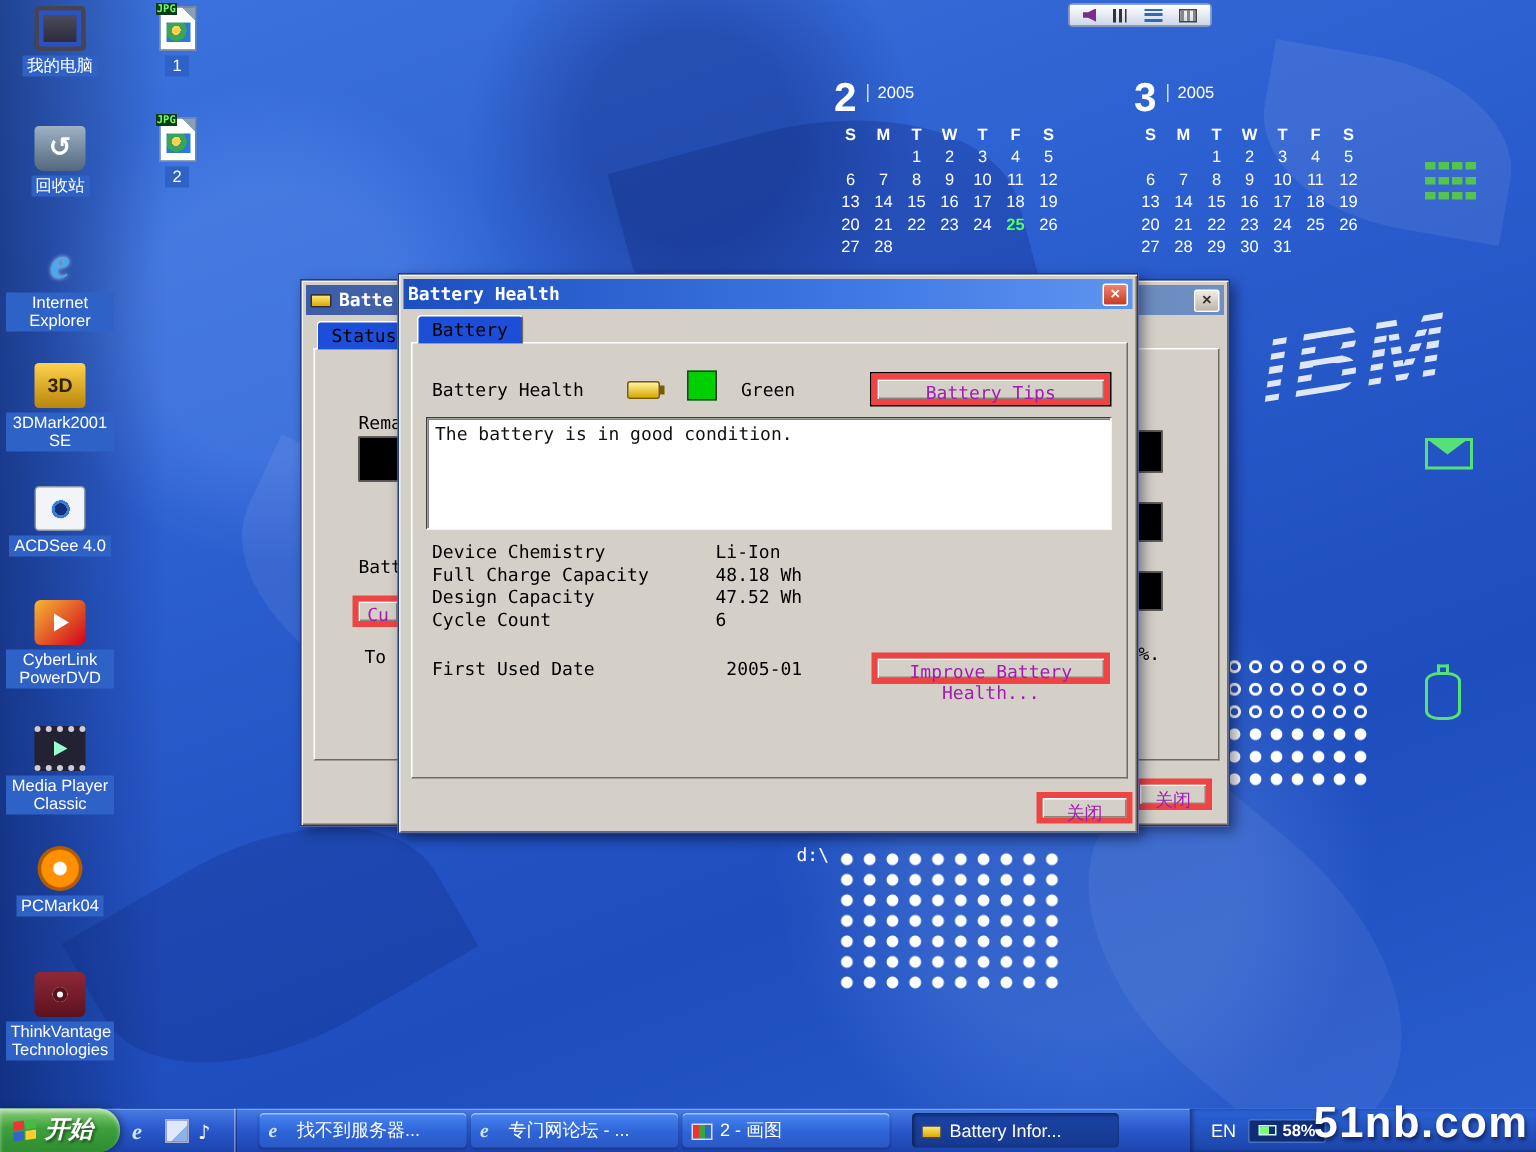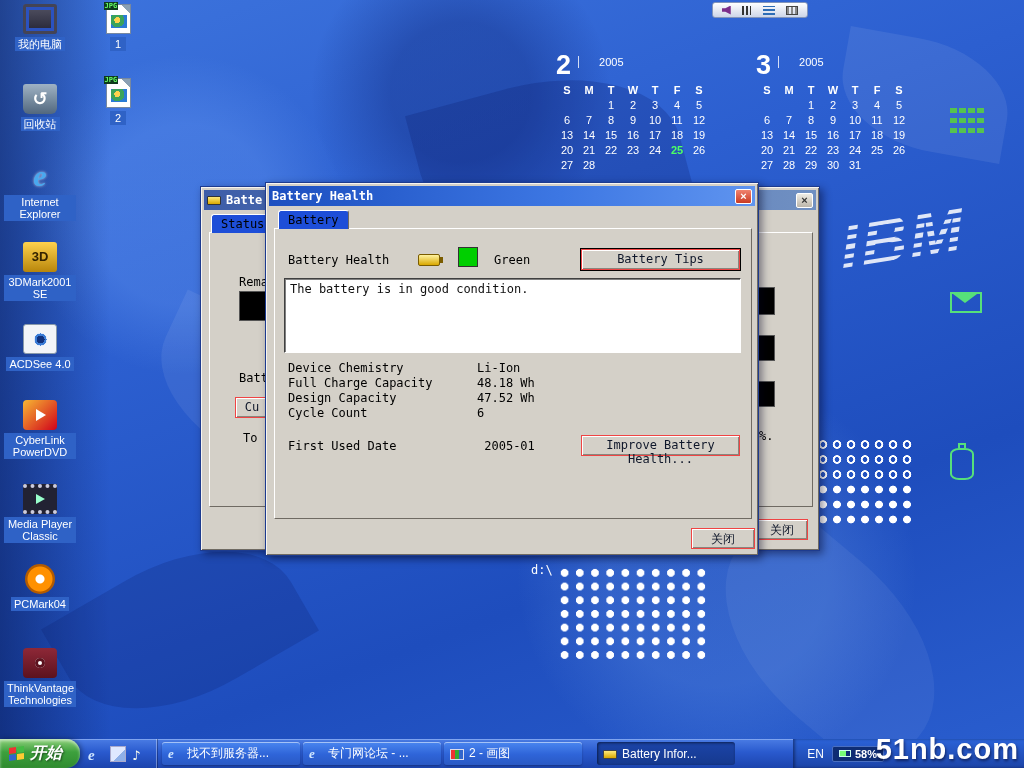--- a/index.html
+++ b/index.html
@@ -12,21 +12,21 @@
       radial-gradient(circle at 45% 12%, rgba(10,30,110,.35) 0 70px, rgba(0,0,0,0) 150px),
       linear-gradient(160deg,#3d74dd 0%, #2c5fd0 35%, #1e4dbd 70%, #2a5ecf 100%);
   }
   
   .leaf { position:absolute; border-radius:0 60% 0 60%; pointer-events:none; }
   .wp-left-shade { position:absolute; left:0; top:0; width:110px; height:740px;
     background:linear-gradient(90deg, rgba(4,18,70,.5), rgba(0,0,0,0)); }
   #wallpaper-calendars .calendar { position:absolute; color:#fff; }
   .cal-head { display:flex; align-items:flex-start; gap:7px; margin-bottom:6px; }
   .cal-month { font:bold 27px "Liberation Sans",sans-serif; line-height:26px; }
-  .cal-year { font:11px "Liberation Sans",sans-serif; border-left:1px solid rgba(255,255,255,.8); padding-left:20px; margin-top:4px; }
+  .cal-year { font:11px "Liberation Sans",sans-serif; border-left:1px solid rgba(255,255,255,.8); padding-left:6px; margin-top:4px; }
   .cal-grid { display:grid; grid-template-columns:repeat(7,22px); row-gap:3px; }
   .cal-cell { font:11px "Liberation Sans",sans-serif; text-align:center; color:#fff; }
   .cal-dow { font-weight:bold; }
   .cal-hl { color:#4dff66; font-weight:bold; }
   .ibm { position:absolute; left:840px; top:200px; transform:rotate(-9deg) skewX(-6deg);
     font:italic 900 64px "Liberation Sans",sans-serif; letter-spacing:3px;
     background:repeating-linear-gradient(180deg, rgba(255,255,255,.95) 0 4px, rgba(255,255,255,0) 4px 9px);
     -webkit-background-clip:text; background-clip:text; color:transparent; opacity:.9; }
   .wp-grid { position:absolute; left:950px; top:108px; width:36px; height:28px; display:flex; flex-wrap:wrap; gap:2px; }
   .wp-grid i { width:7px; height:5px; background:#55c34f; }
@@ -90,23 +90,23 @@
   .titlebar.inactive { background:linear-gradient(90deg,#3d5da8,#7License090c2); background:linear-gradient(90deg,#3d5da8,#7090c2); }
   .tclose { margin-left:auto; width:17px; height:15px; border:1px solid #fff; border-radius:2px;
     background:linear-gradient(#f0836f,#c93a22); color:#fff; font:bold 11px/13px "Liberation Sans",sans-serif;
     text-align:center; cursor:pointer; }
   .tclose.gray { background:linear-gradient(#efece5,#bcb6aa); color:#333; }
   .title-battery { width:14px; height:9px; background:linear-gradient(#ffe97a,#d9a800); border:1px solid #333; border-radius:1px; }
   .tab { position:absolute; height:19px; padding:2px 9px; background:#1d4ed8;
     border:1px solid #6f6a63; border-bottom:none; border-top-color:#fff; border-left-color:#fff;
     border-radius:3px 3px 0 0; font:12px "DejaVu Sans Mono",monospace; z-index:2; cursor:pointer; }
   .tabpage { position:absolute; background:#d4d0c8; border:1px solid; border-color:#fff #6f6a63 #6f6a63 #fff; }
-  .btn { position:absolute; background:#d4d0c8; border:1px solid #ef4444;
+  .btn { position:absolute; background:#d4d0c8; border:4px solid #ef4444;
     box-shadow:inset 1px 1px 0 #fff, inset -1px -1px 0 #8a857d;
-    font:12px "DejaVu Sans Mono",monospace; color:#0f172a; text-align:center; cursor:pointer; padding-top:2px; }
+    font:12px "DejaVu Sans Mono",monospace; color:#a21caf; text-align:center; cursor:pointer; padding-top:2px; }
   .btn.default { box-shadow:inset 1px 1px 0 #fff, inset -1px -1px 0 #8a857d, 0 0 0 1px #000; }
   .frag { position:absolute; font:12px "DejaVu Sans Mono",monospace; color:#000; white-space:nowrap; }
   .blackbox { position:absolute; background:#000; border:1px solid #555; }
   .sunken { position:absolute; background:#fff; border:1px solid #404040; border-bottom-color:#fff; border-right-color:#fff;
     box-shadow:inset 1px 1px 0 #808080; font:12px "DejaVu Sans Mono",monospace; color:#111; padding:3px 5px; }
   .swatch { position:absolute; width:20px; height:20px; border:1px solid #333; }
   .batt-glyph { position:absolute; width:22px; height:12px; background:linear-gradient(#fff3a0,#d9a800);
     border:1px solid #7a5c00; border-radius:2px; }
   .batt-glyph::after { content:""; position:absolute; right:-4px; top:2px; width:3px; height:6px; background:#7a5c00; }
   #bh-fields .fieldrow, #bh-firstused .fieldrow { height:15px; font:12px "DejaVu Sans Mono",monospace; white-space:nowrap; }
@@ -132,21 +132,21 @@
     color:#fff; font:italic bold 16px "Liberation Sans",sans-serif; text-shadow:1px 1px 2px rgba(0,0,0,.5); cursor:pointer; }
   .flag { display:grid; grid-template-columns:7px 7px; grid-auto-rows:6px; gap:1px; transform:skewY(-8deg); }
   .flag i:nth-child(1){background:#e33;} .flag i:nth-child(2){background:#4b4;}
   .flag i:nth-child(3){background:#36c;} .flag i:nth-child(4){background:#fc3;}
   #quick-launch { display:flex; align-items:center; gap:6px; padding:0 8px; height:100%;
     border-right:1px solid rgba(255,255,255,.35); box-shadow:1px 0 0 rgba(0,0,20,.3); }
   .ql { width:16px; height:16px; cursor:pointer; }
   .ql-internet-explorer::after { content:"e"; color:#cfe6ff; font:italic bold 15px/14px "Liberation Serif",serif; }
   .ql-show-desktop { background:linear-gradient(135deg,#dfe8ff 60%,#8fb0e8 60%); border:1px solid #aac; }
   .ql-media-player::after { content:"♪"; color:#ffe; font:13px/15px "DejaVu Sans",sans-serif; }
-  #tasks { display:flex; align-items:flex-start; gap:3px; padding-left:5px; }
+  #tasks { display:flex; align-items:flex-start; gap:3px; padding-left:16px; }
   .task { width:138px; height:23px; display:flex; align-items:center; gap:5px; padding:0 6px;
     background:linear-gradient(#4a86f0,#2e64d8 55%,#2a59c4); border-radius:3px;
     box-shadow:inset 0 1px 0 rgba(255,255,255,.5), 0 1px 2px rgba(0,0,20,.3);
     color:#fff; font:12px "Liberation Sans",sans-serif; overflow:hidden; white-space:nowrap; cursor:pointer; }
   .task.active { background:linear-gradient(#1b44a8,#16398e); box-shadow:inset 1px 1px 3px rgba(0,0,0,.55);margin-left:12px; }
   .ticon { width:14px; height:14px; flex:none; }
   .ticon-internet-explorer::after { content:"e"; color:#cfe6ff; font:italic bold 13px/12px "Liberation Serif",serif; }
   .ticon-paint { background:linear-gradient(90deg,#e33 33%,#3a3 33% 66%,#36c 66%); border:1px solid #dde; height:11px; margin-top:1px; }
   .ticon-battery { background:linear-gradient(#ffe97a,#d9a800); border:1px solid #444; height:9px; margin-top:2px; border-radius:1px; }
   .tlabel { overflow:hidden; text-overflow:ellipsis; }

